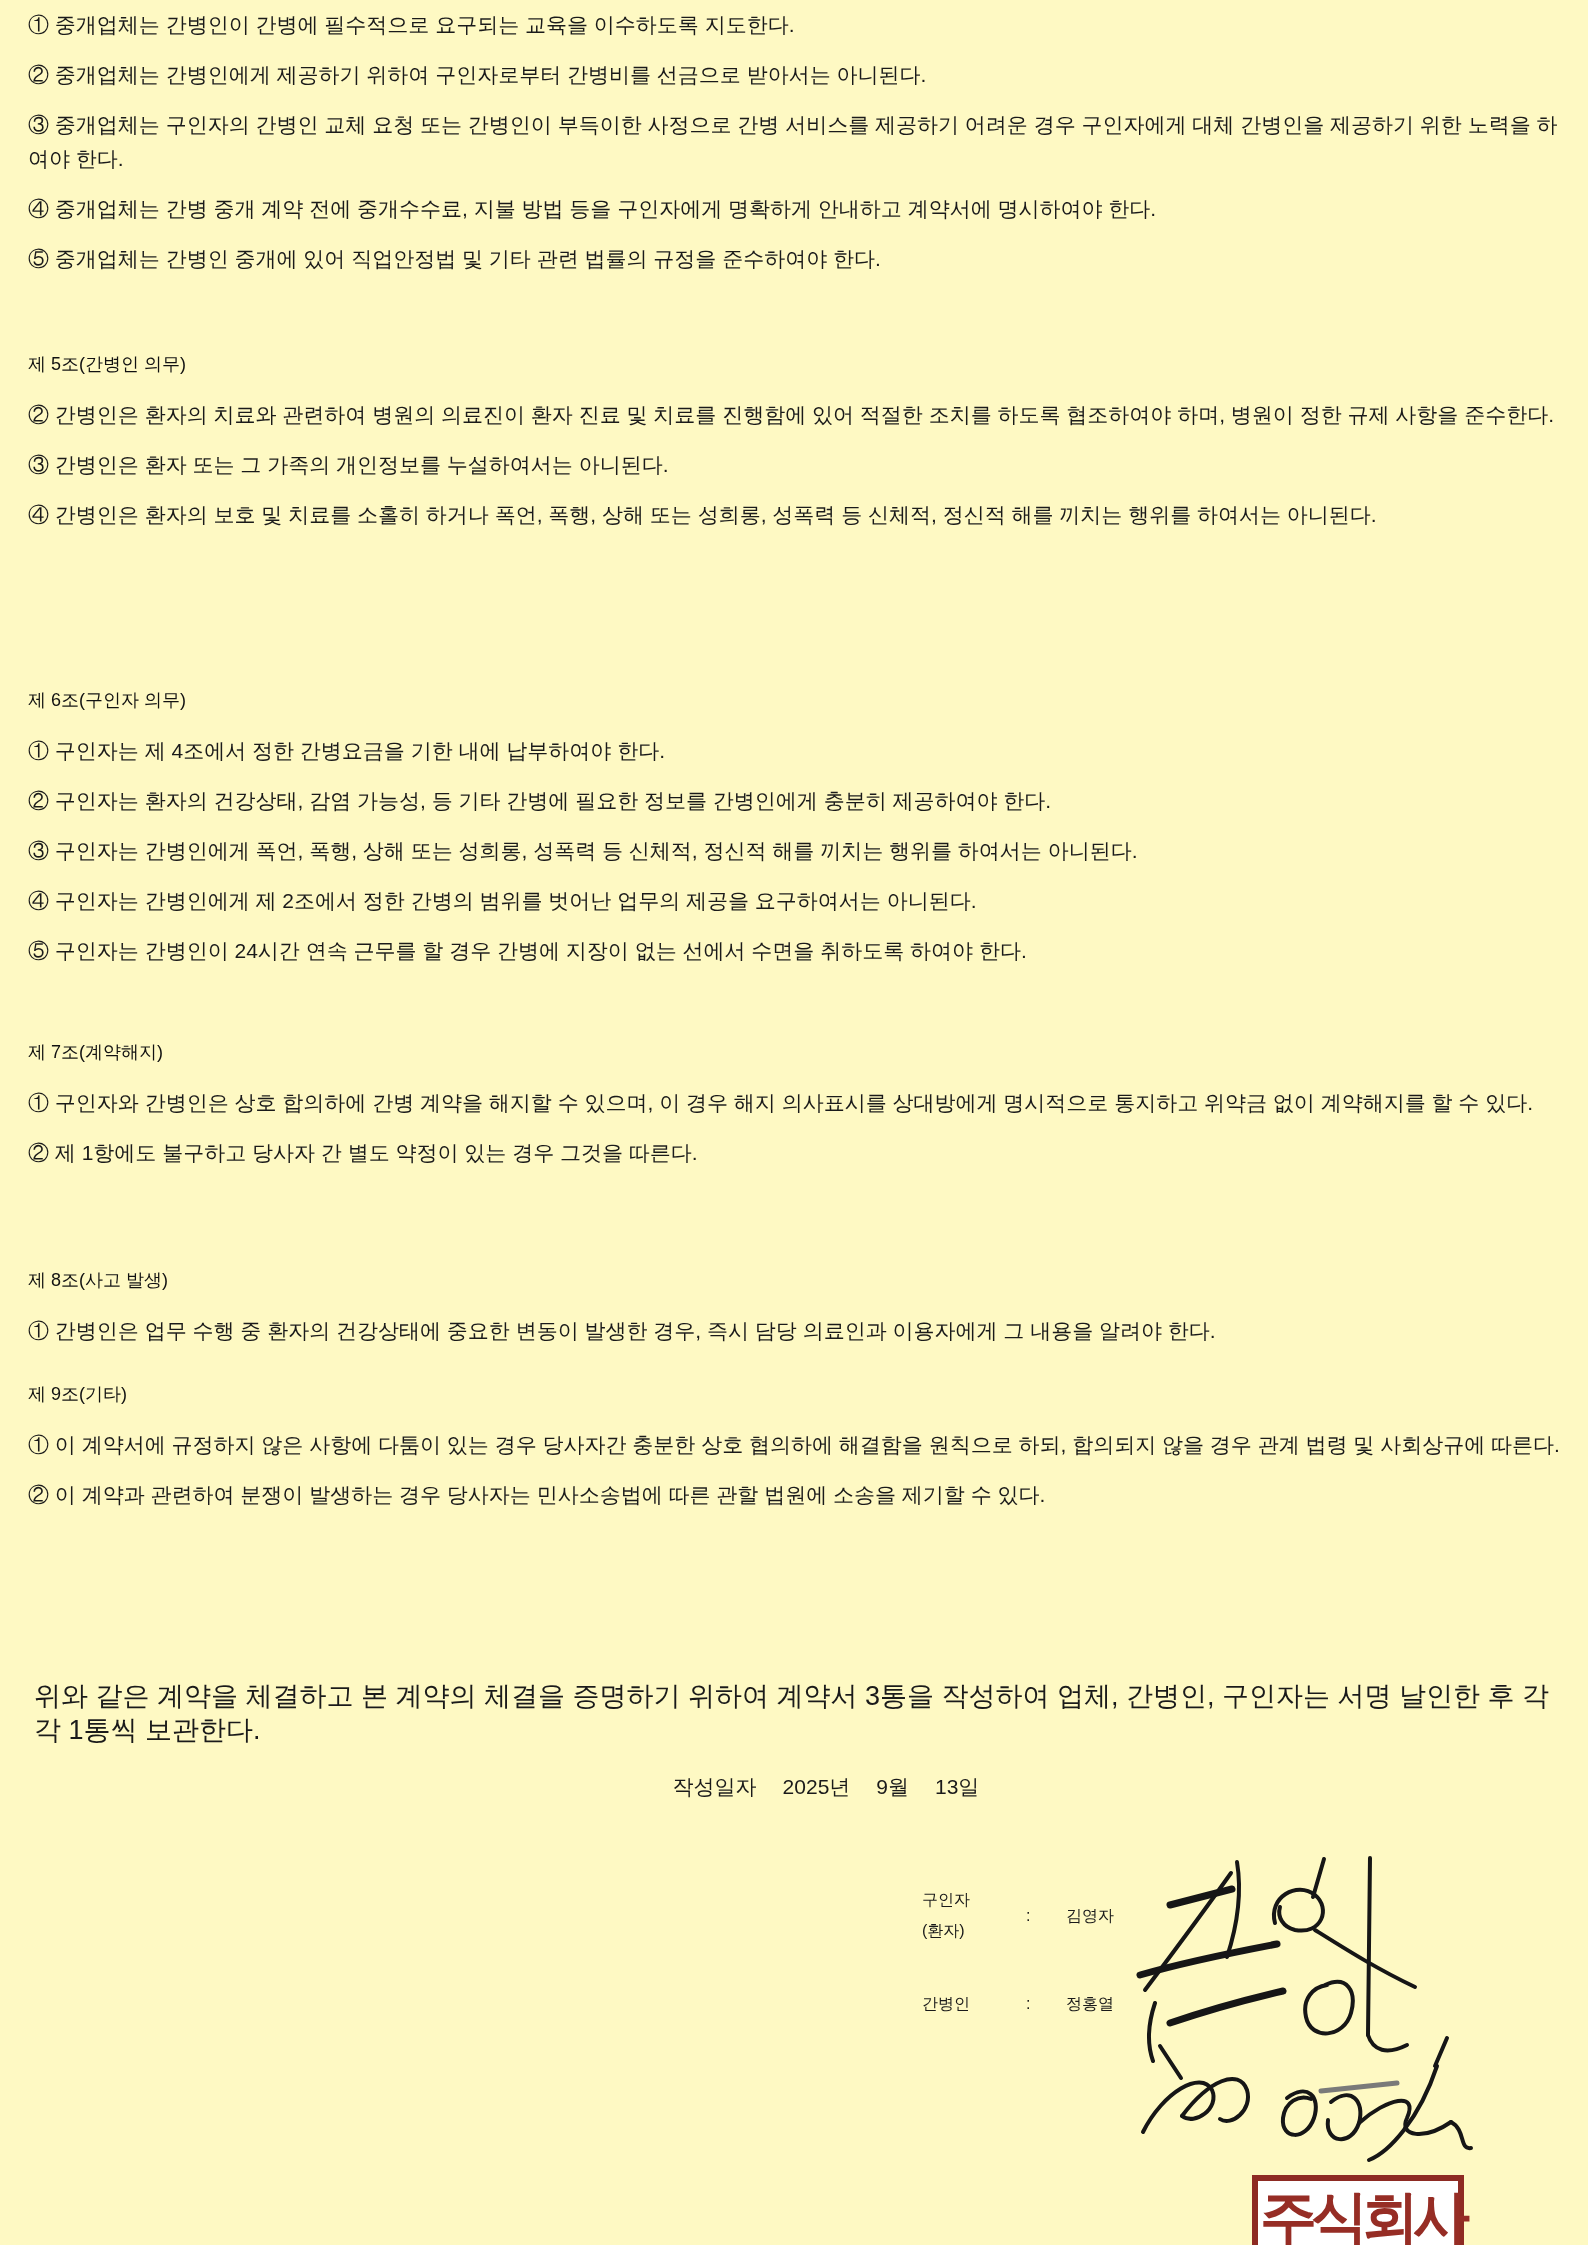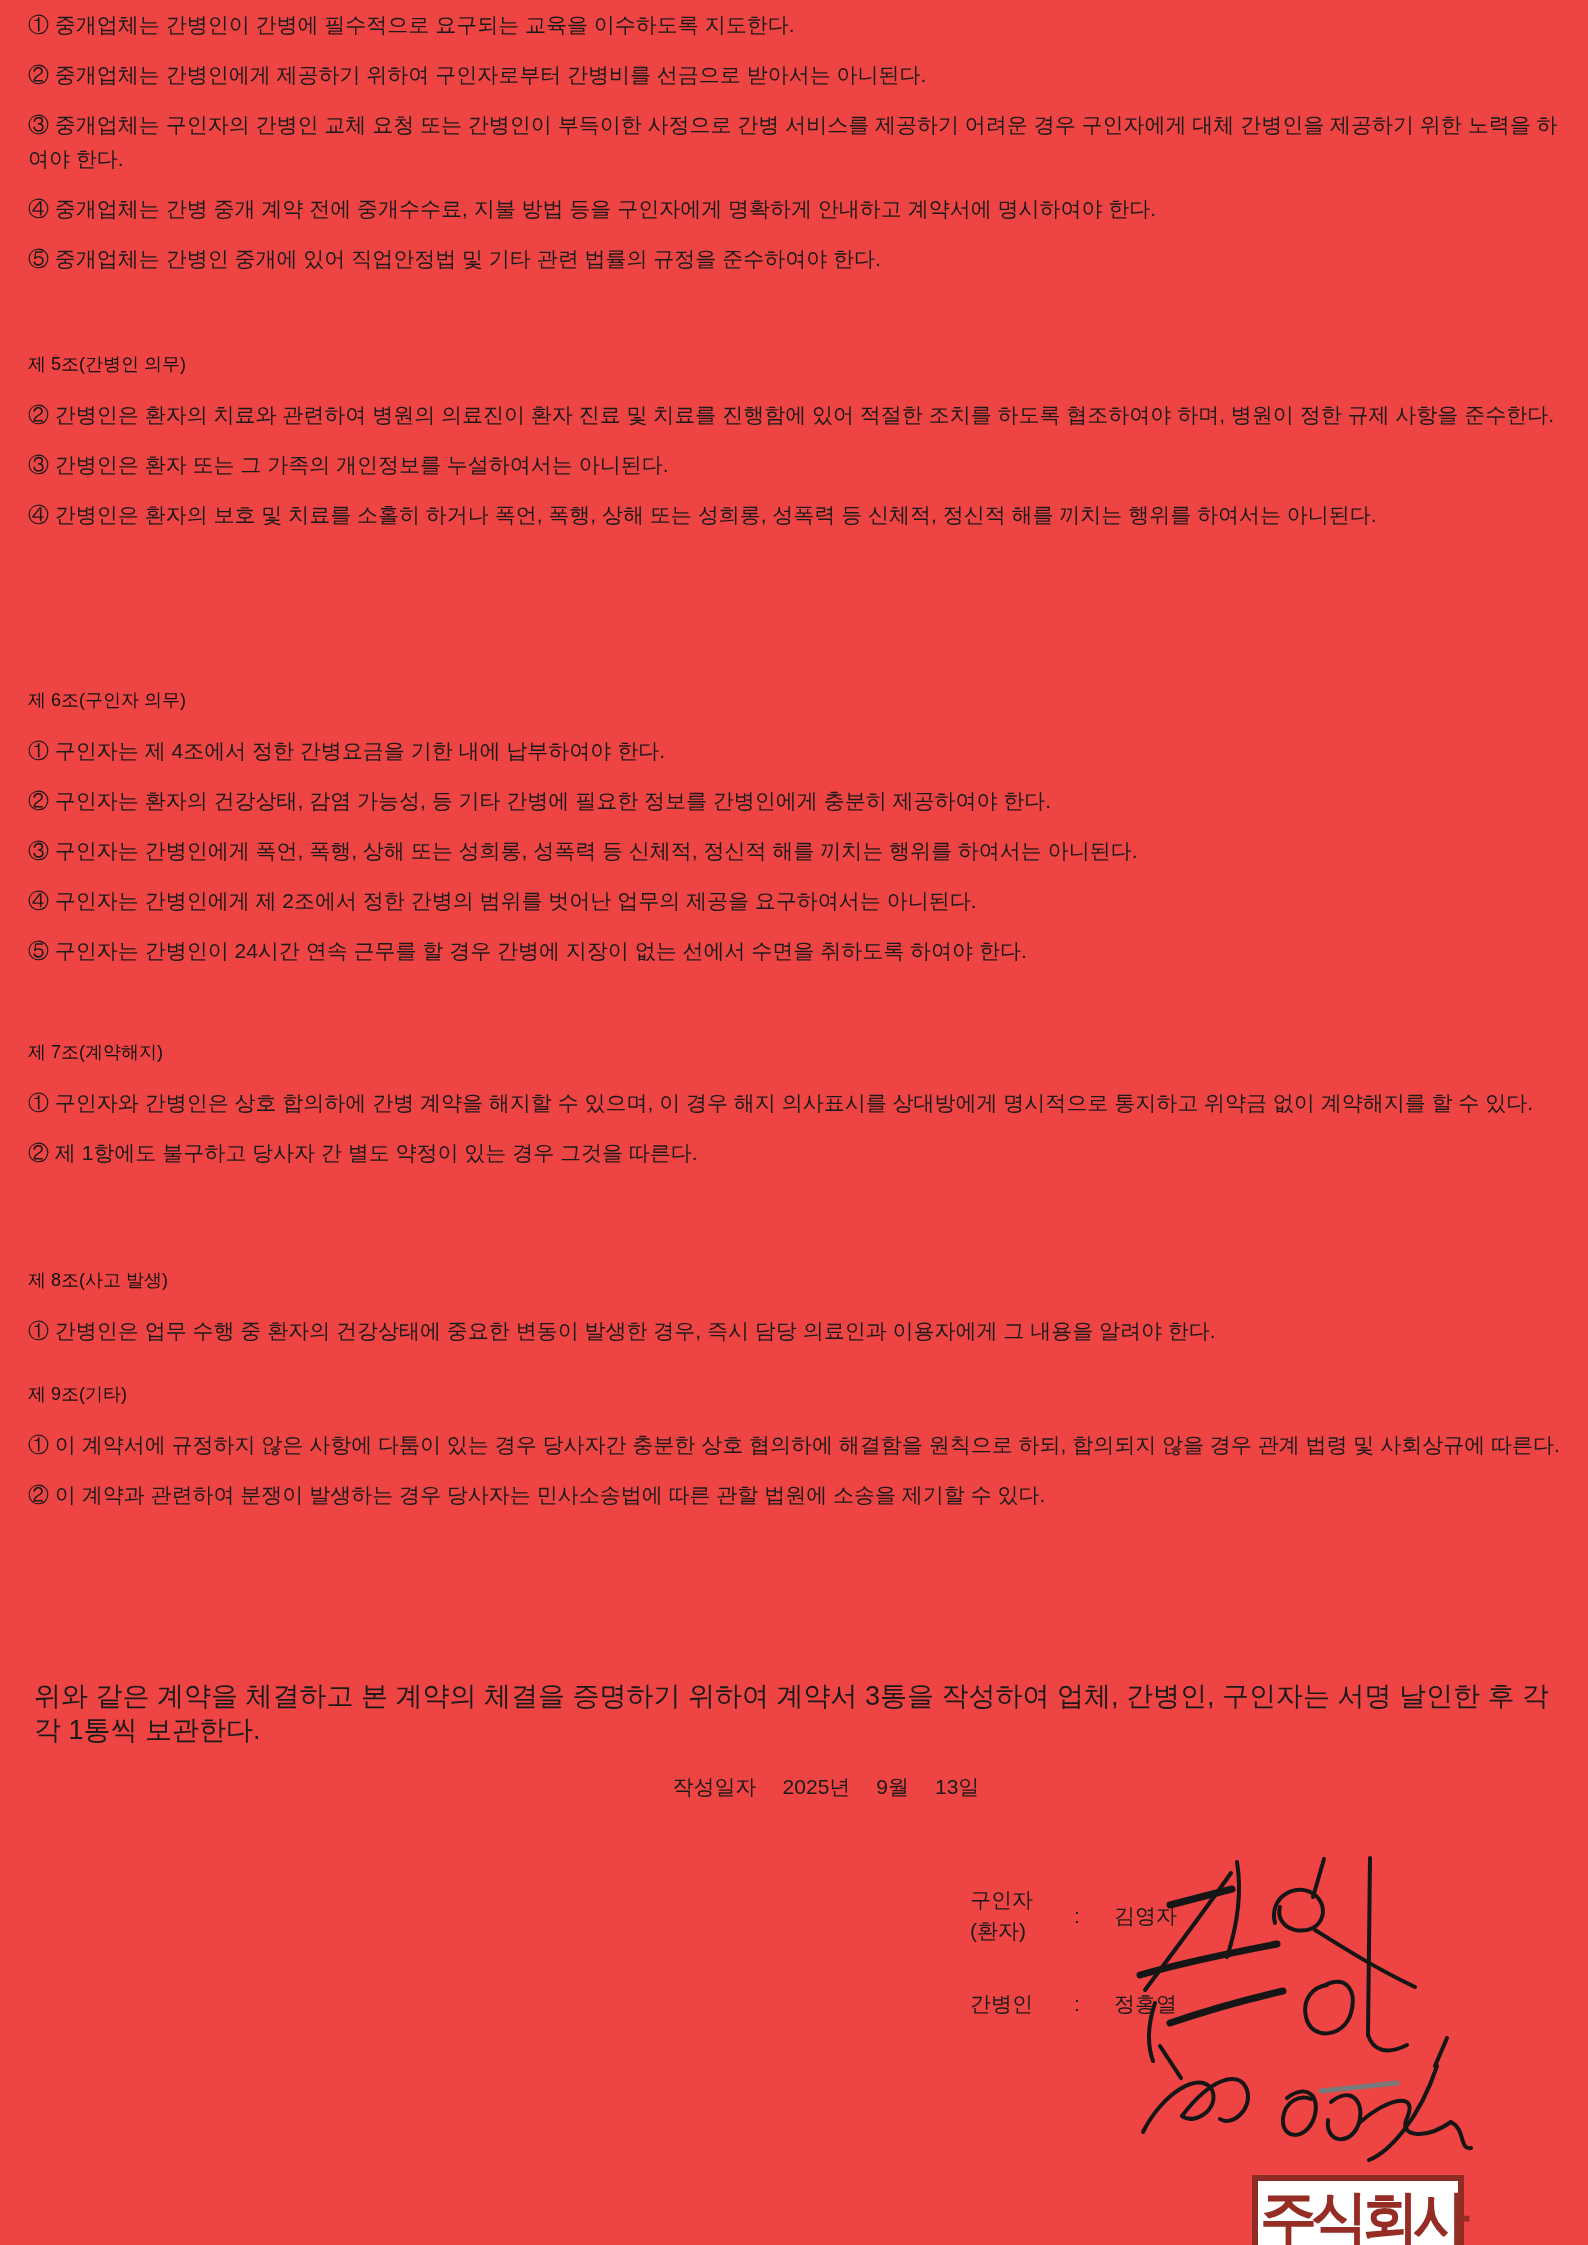--- a/index.html
+++ b/index.html
@@ -1,20 +1,20 @@
 <!DOCTYPE html>
 <html lang="ko"><head>
 <meta charset="utf-8">
 <style>
   html,body{margin:0;padding:0;background:#ffffff;}
   .page{
     position:relative;
     width:1588px;
     height:2245px;
-    background:#ef4444;
+    background:#fef9c3;
     overflow:hidden;
     font-family:"Liberation Sans", sans-serif;
     color:#1a1a1a;
   }
   .block{
     position:absolute;
     left:28px;
     width:1534px;
   }
   .clause{
@@ -49,23 +49,22 @@
     justify-content:center;
     gap:26px;
     font-size:21px;
     line-height:34px;
     padding-left:32px;
   }
   .sig-row{
     position:absolute;
     display:flex;
     align-items:center;
-    font-size:21px;
+    font-size:16px;
     line-height:31px;
-    margin-left:48px;
   }
   .sig-row-1{ left:922px; top:1884px; }
   .sig-row-2{ left:922px; top:1988px;justify-content:flex-end; }
   .sig-role{ width:104px; }
   .sig-colon{ width:40px; }
   .sig-name{ white-space:nowrap; }
   .sig-svg{ position:absolute; }
   .sig-svg-1{ left:1125px; top:1845px; }
   .sig-svg-2{ left:1135px; top:2028px; }
   .sig-svg path{ fill:none; stroke:#161616; stroke-linecap:round; stroke-linejoin:round; }

